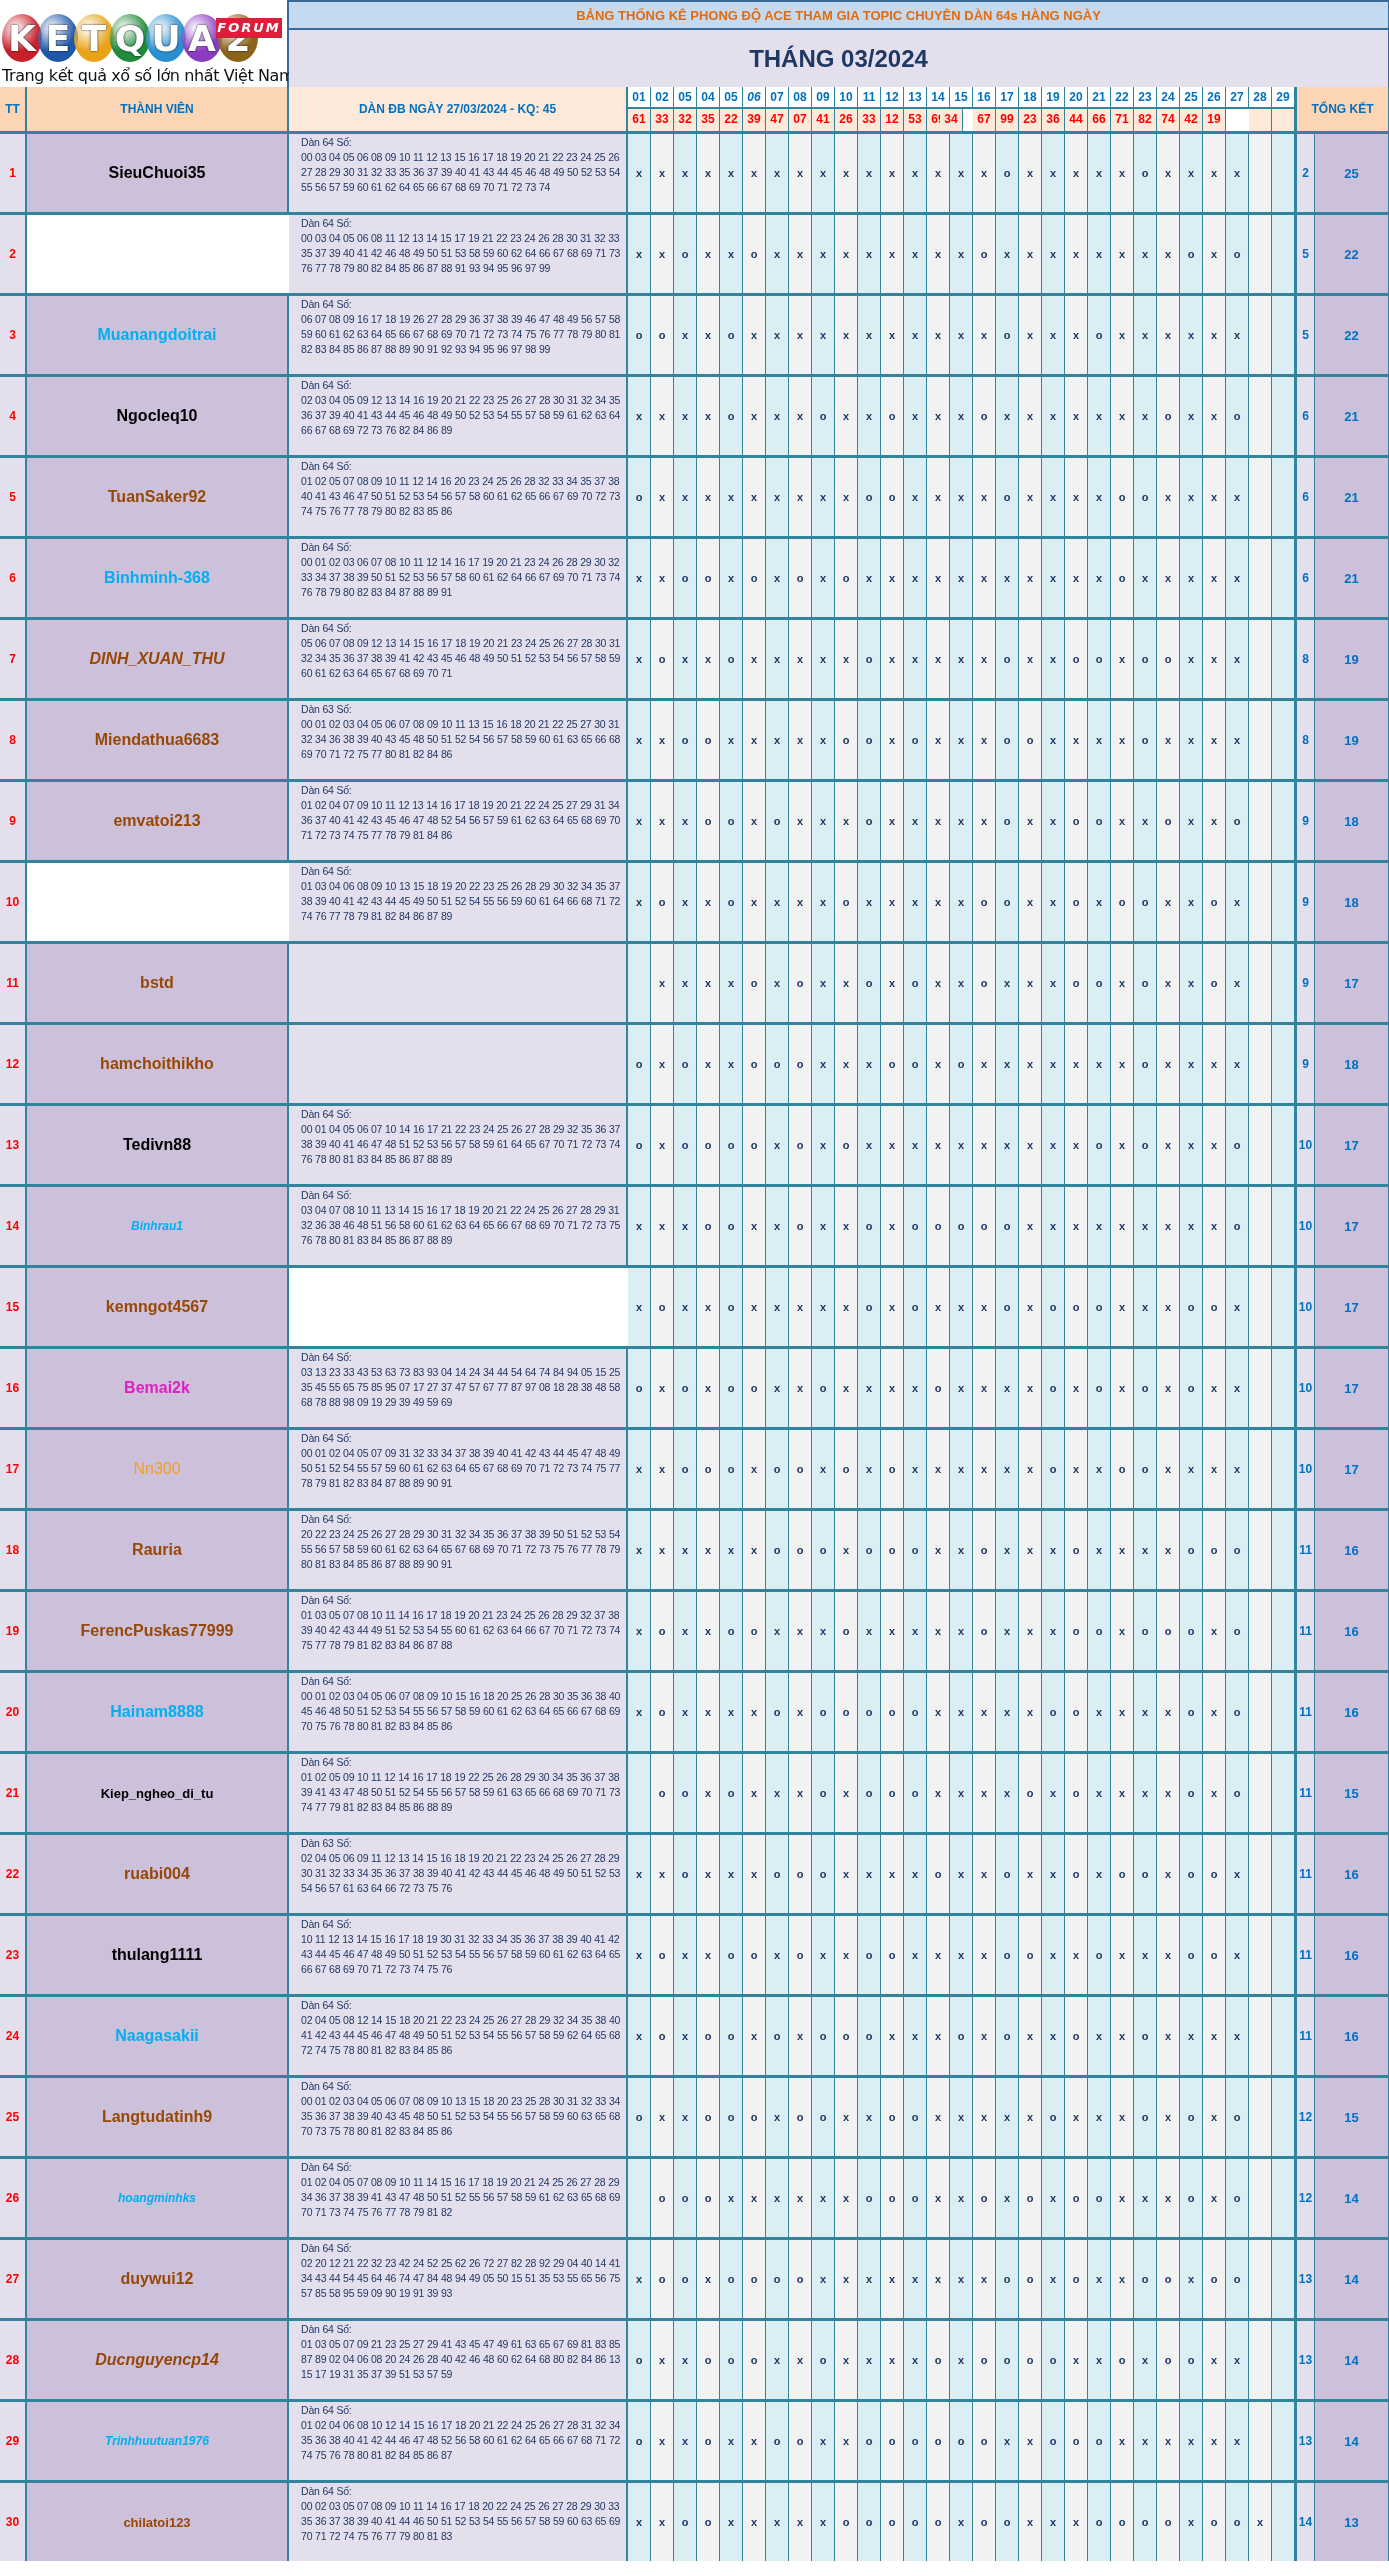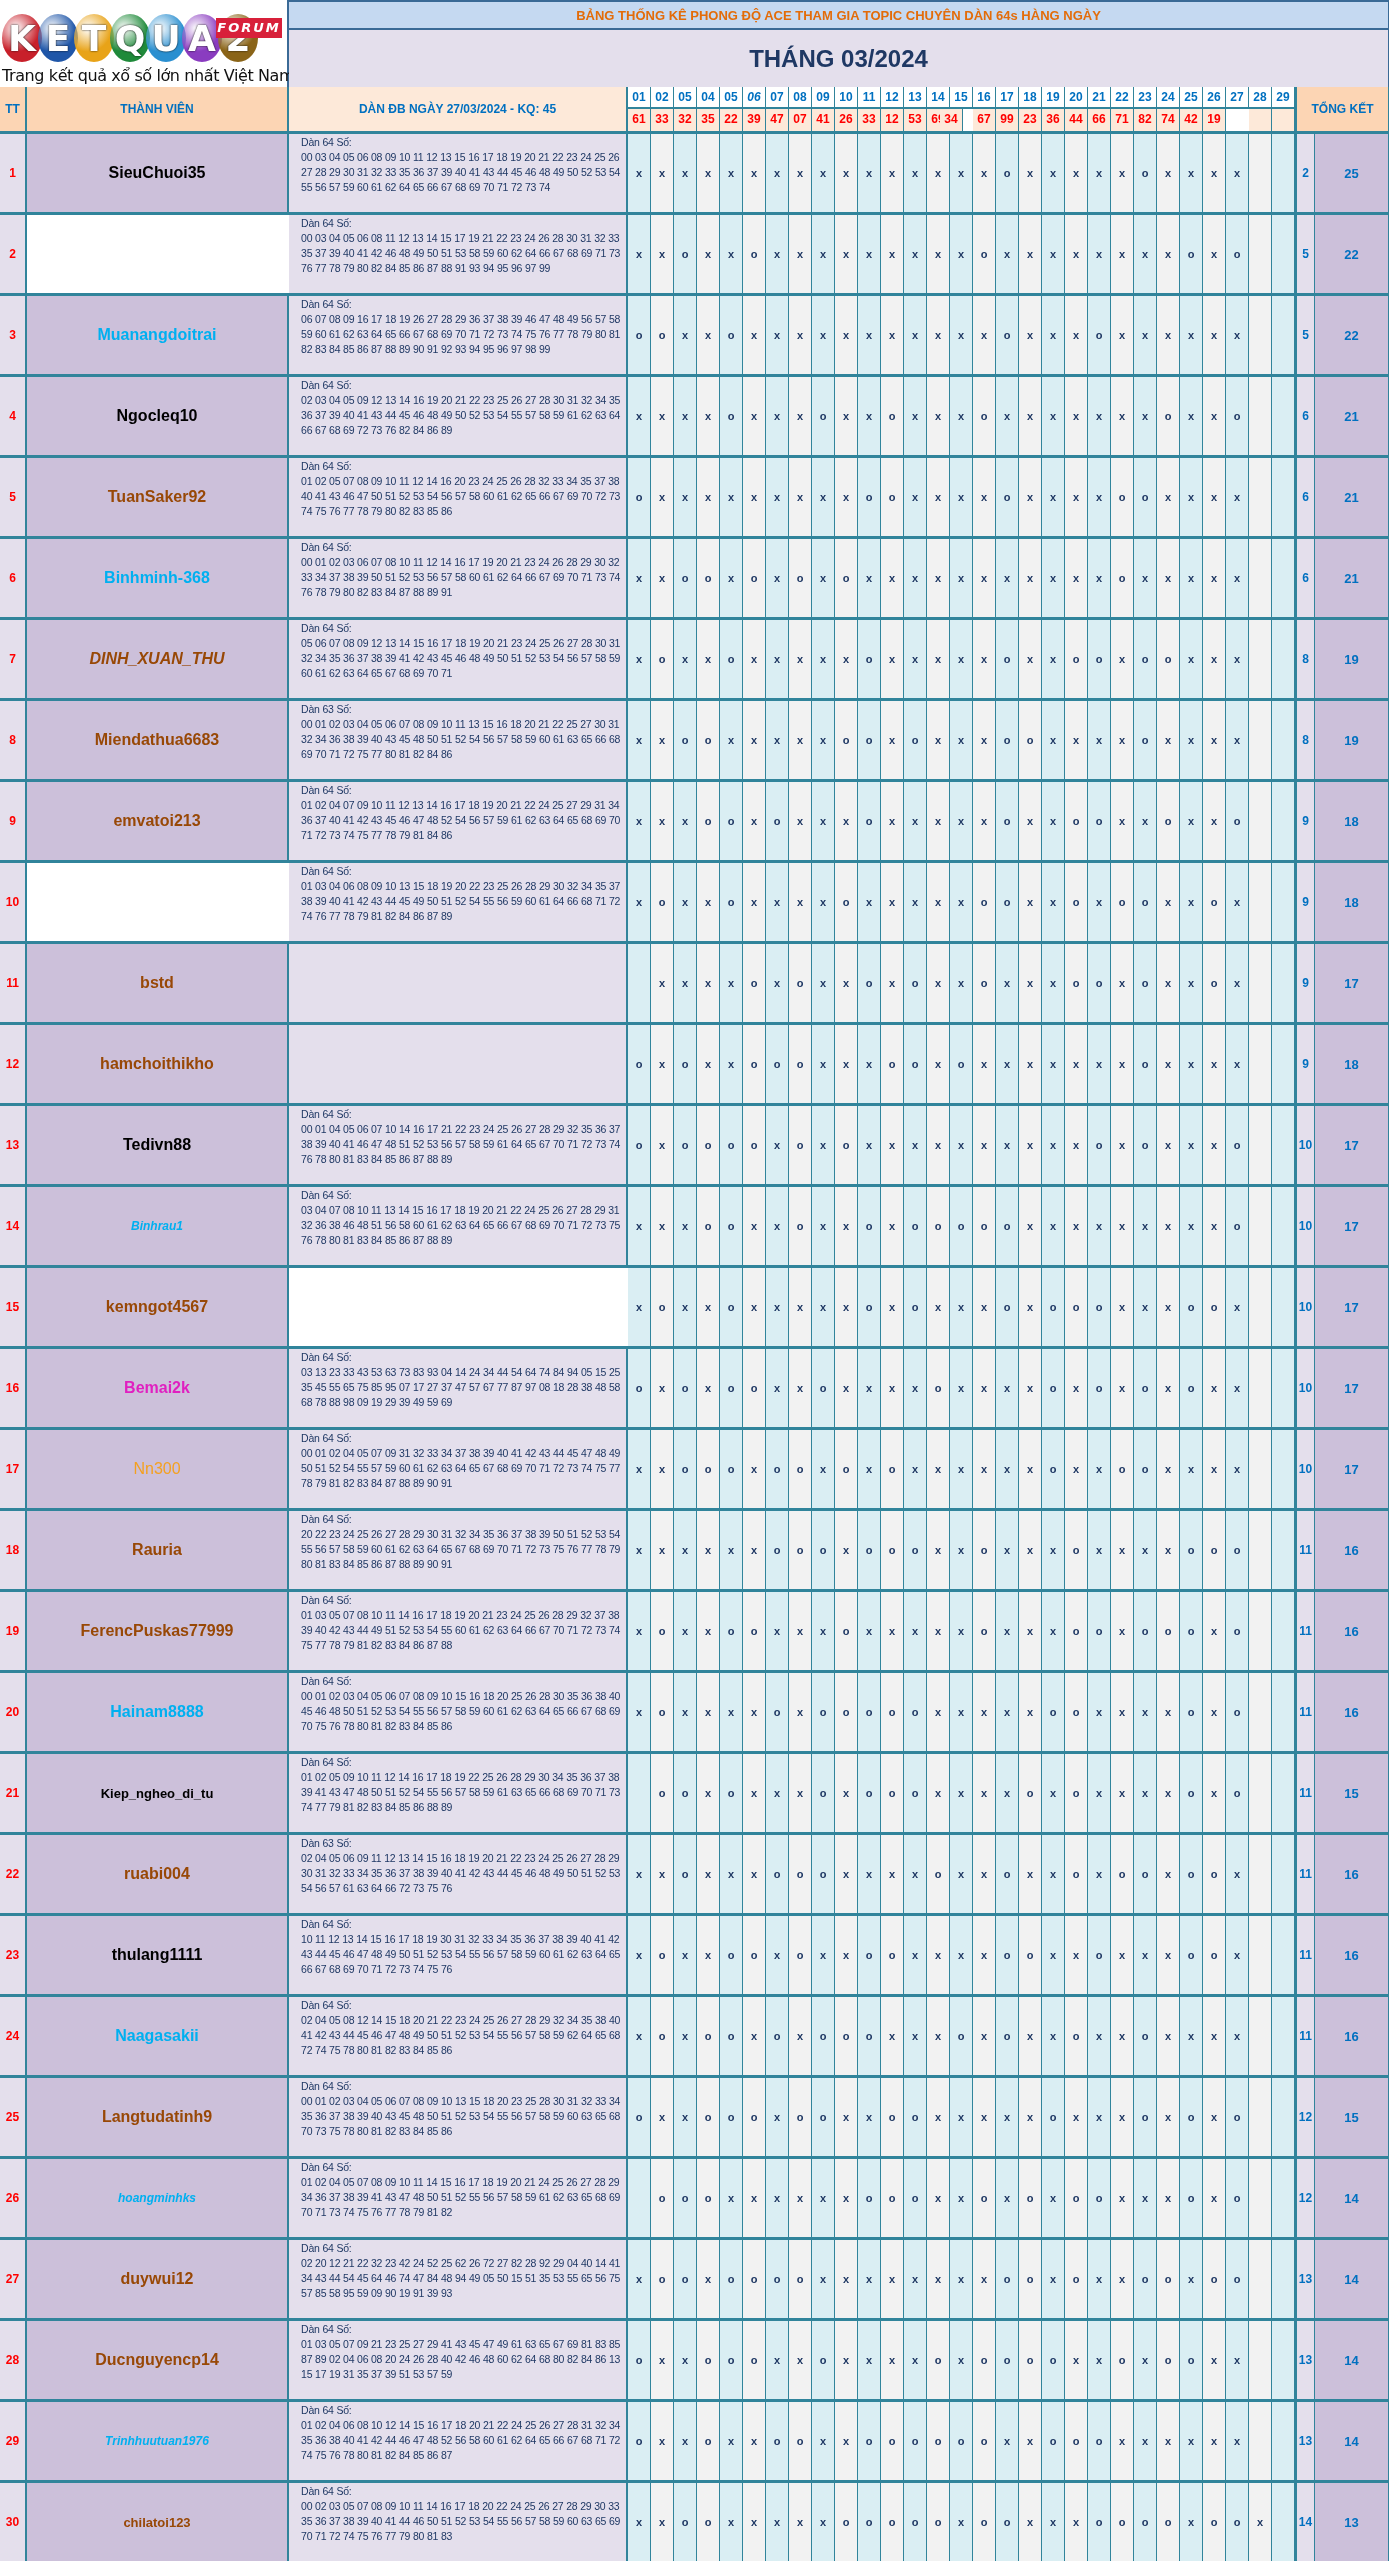--- a/index.html
+++ b/index.html
@@ -1191,21 +1191,21 @@
           <div class="mark odd" style="left: 575px;">o</div>
           <div class="mark even" style="left: 598px;">o</div>
           <div class="mark odd" style="left: 621px;"></div>
           <div class="mark even" style="left: 644px;"></div>
         </div>
         <div class="cell c-hit">13</div>
         <div class="cell c-total">14</div>
       </div>
       <div class="row">
         <div class="cell c-tt">28</div>
-        <div class="cell c-member" style="color: rgb(152, 72, 6);">Ducnguyencp14</div>
+        <div class="cell c-member" style="color: rgb(152, 72, 6); font-style: italic;">Ducnguyencp14</div>
         <div class="cell c-dan"><span class="dan-title">Dàn 64 Số:</span><span>01 03 05 07 09 21 23 25 27 29 41 43 45 47 49 61 63 65 67 69 81 83 85 87 89 02 04 06 08 20 24 26 28 40 42 46 48 60 62 64 68 80 82 84 86 13 15 17 19 31 35 37 39 51 53 57 59</span></div>
         <div class="cell c-days">
           <div class="mark even" style="left: 0px;">o</div>
           <div class="mark odd" style="left: 23px;">x</div>
           <div class="mark even" style="left: 46px;">x</div>
           <div class="mark odd" style="left: 69px;">o</div>
           <div class="mark even" style="left: 92px;">o</div>
           <div class="mark odd" style="left: 115px;">o</div>
           <div class="mark even" style="left: 138px;">x</div>
           <div class="mark odd" style="left: 161px;">x</div>

